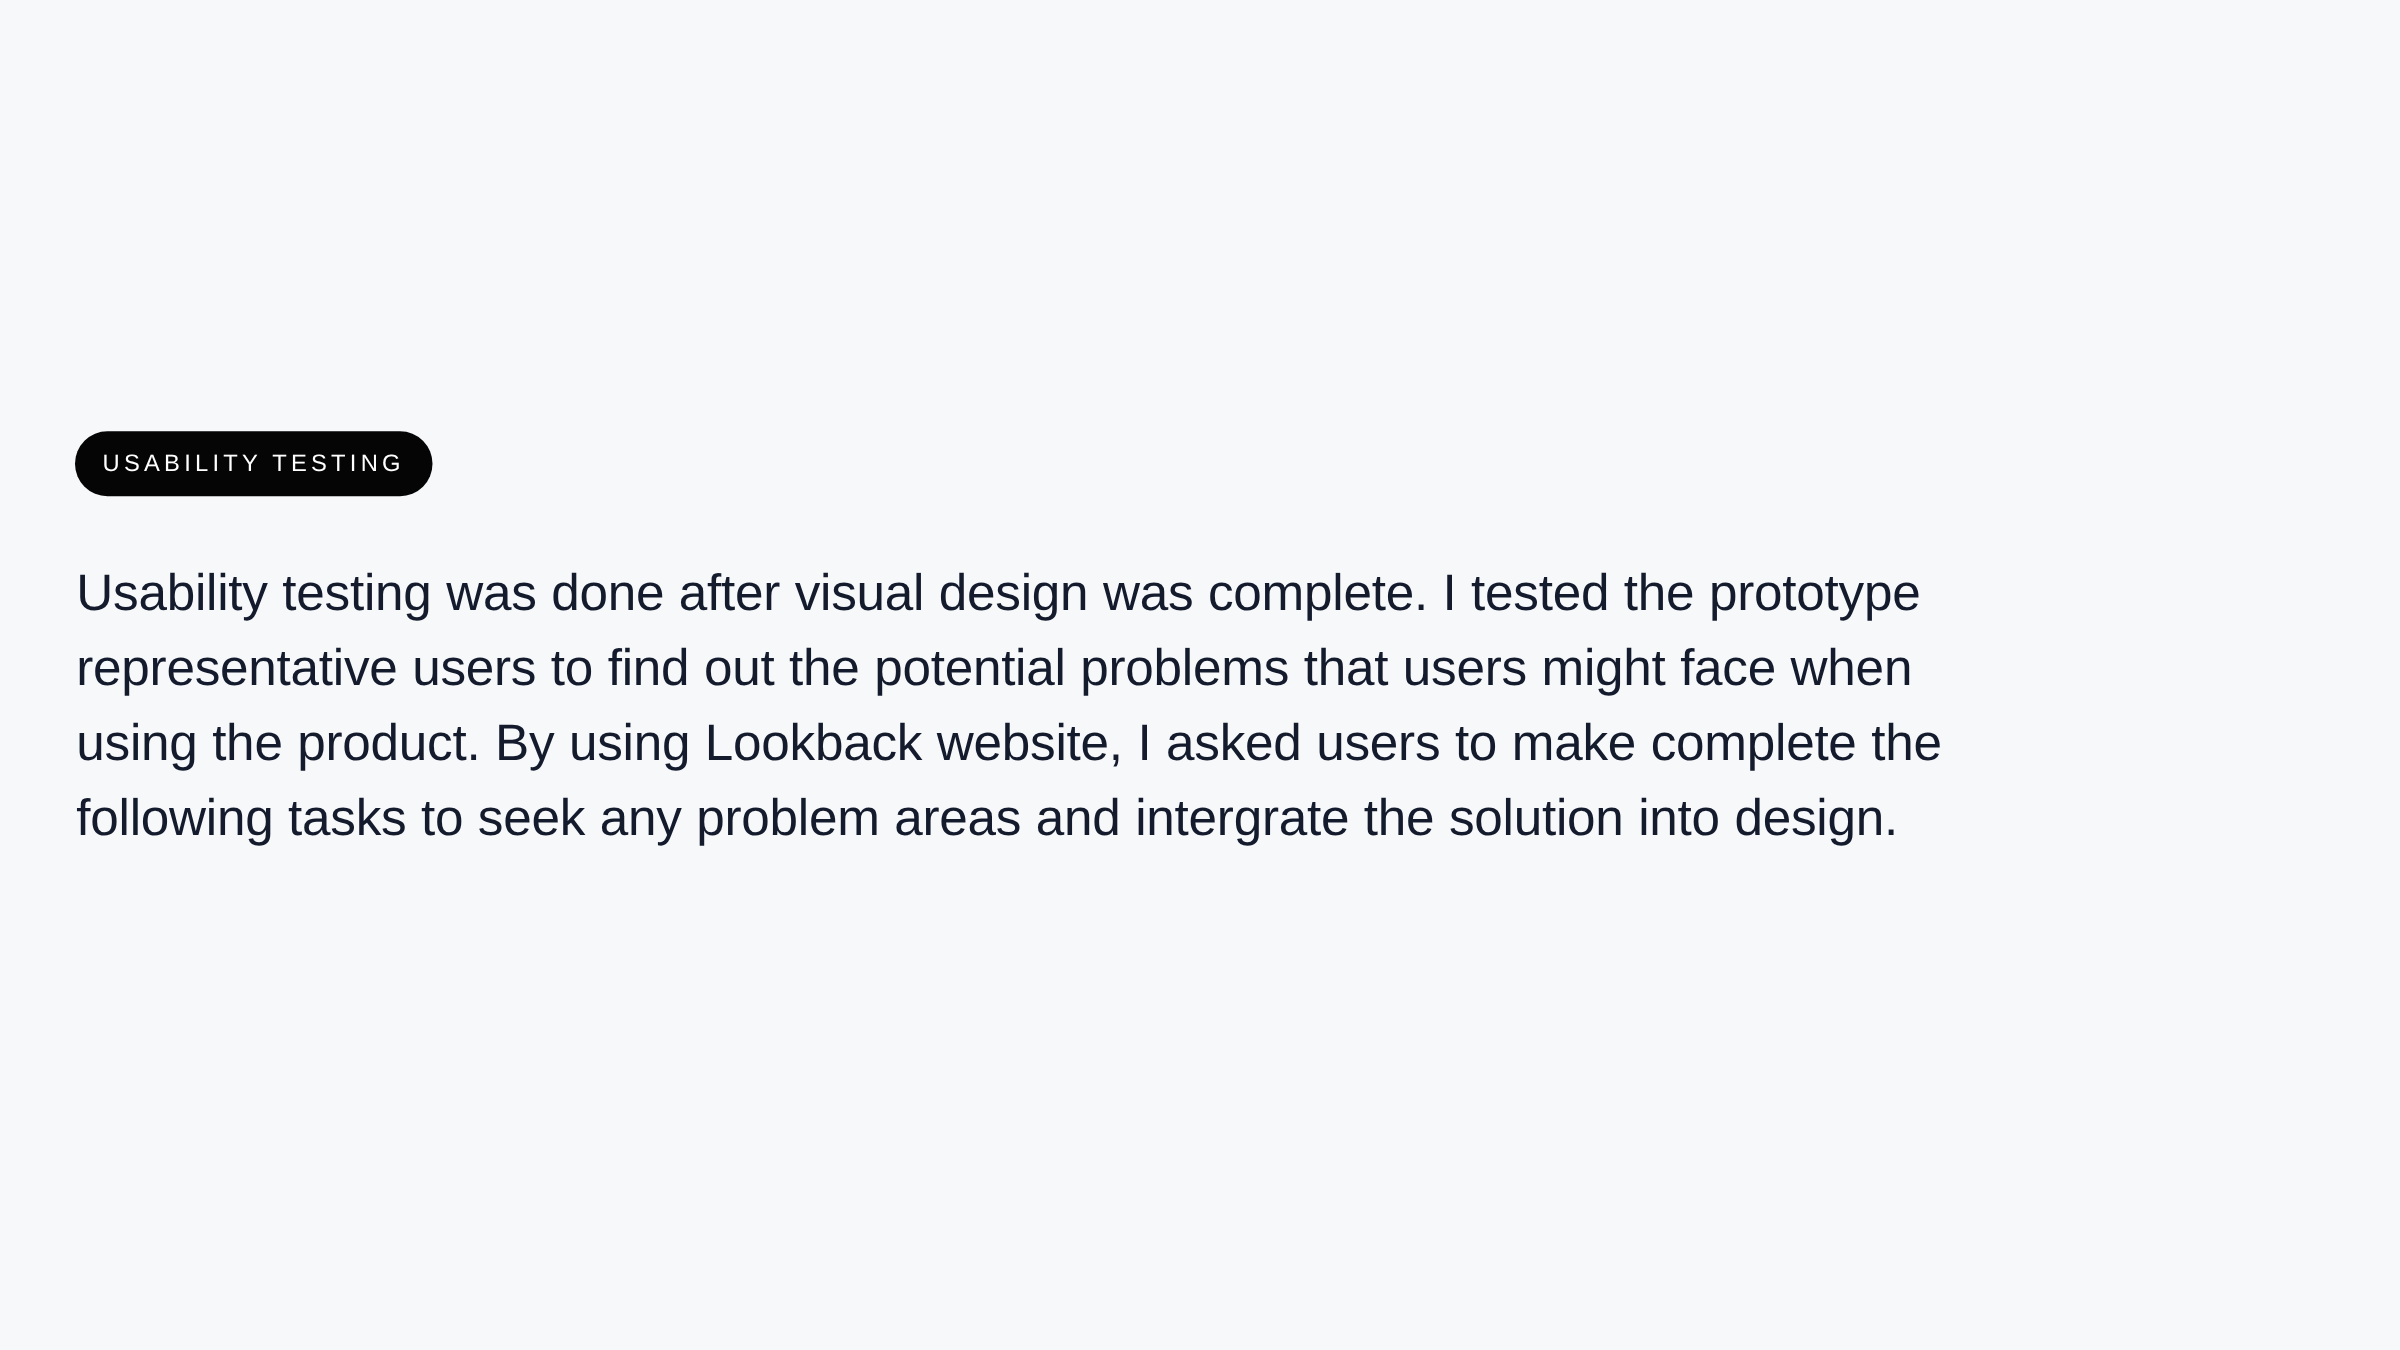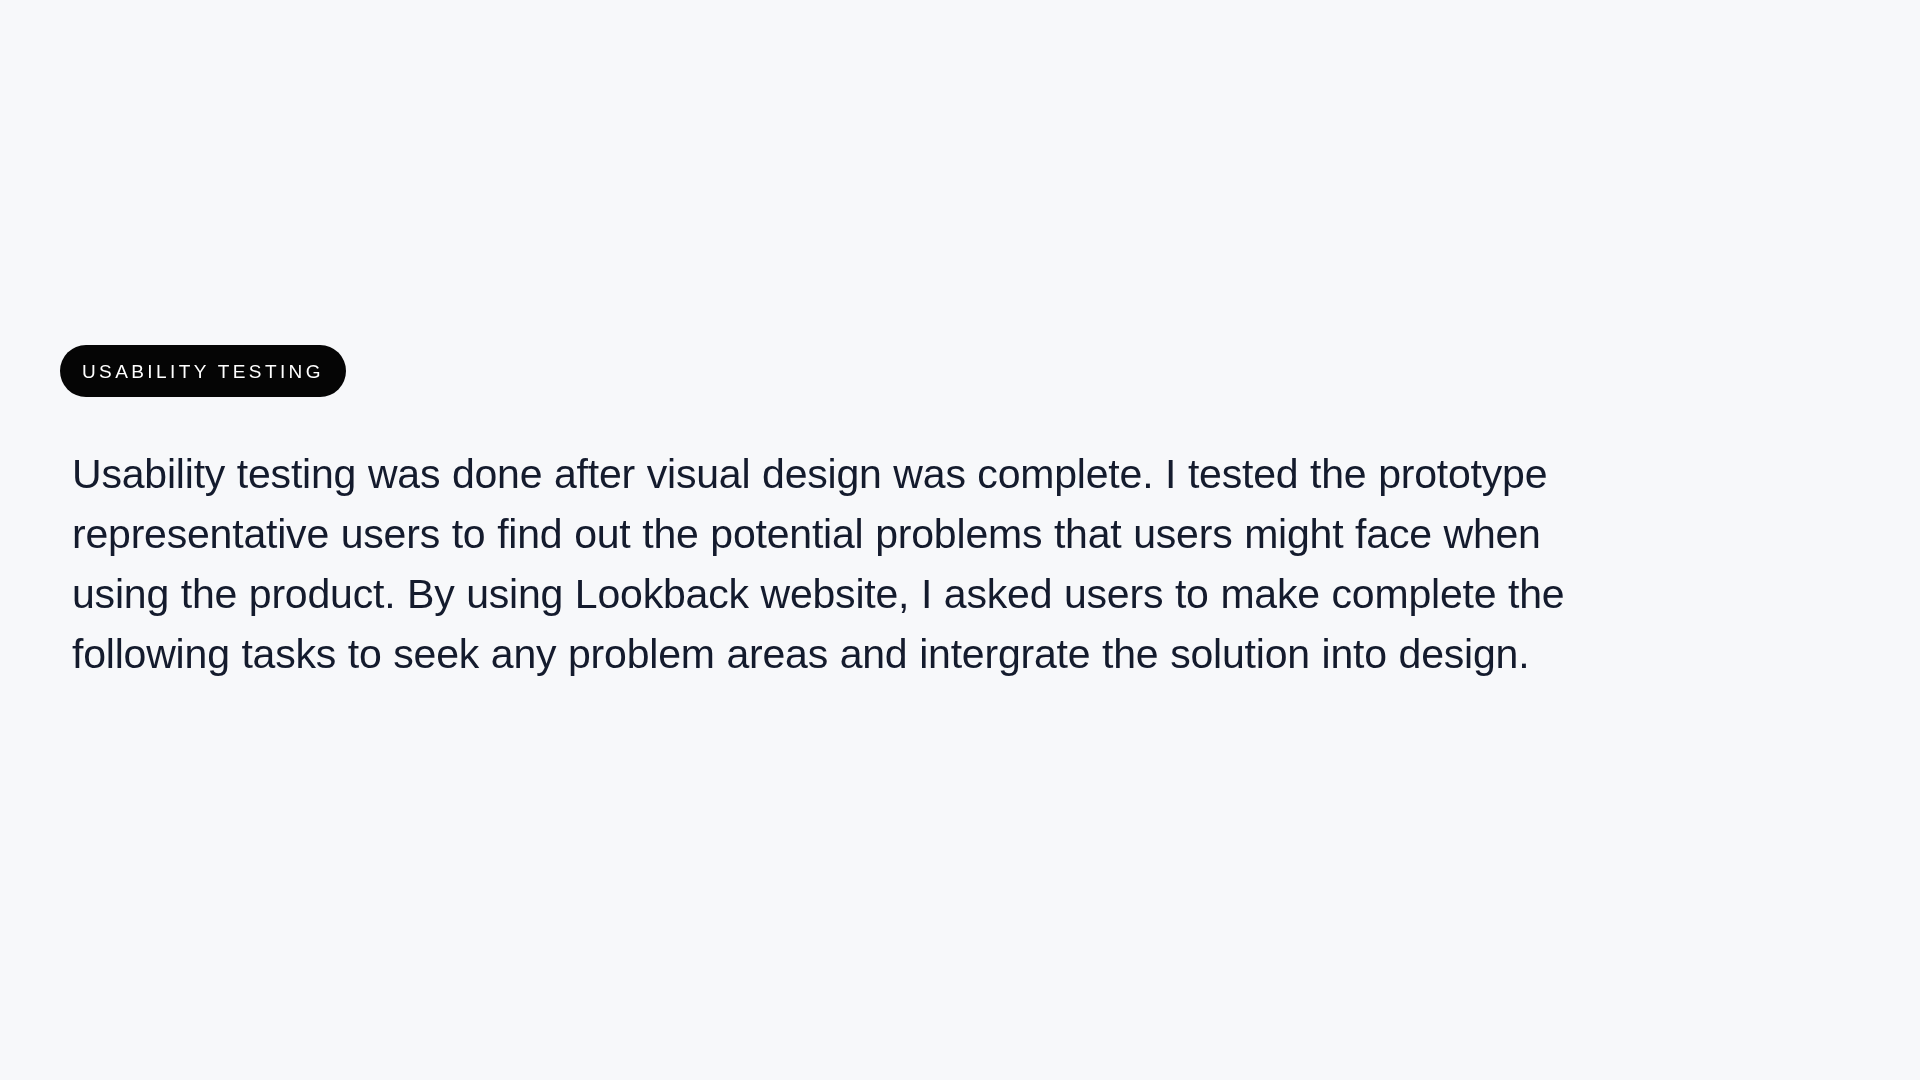--- a/index.html
+++ b/index.html
@@ -44,21 +44,21 @@
     font-family: "Liberation Sans", sans-serif;
     font-size: 19px;
     font-weight: 500;
     letter-spacing: 3.4px;
     line-height: 1;
     white-space: nowrap;
     text-transform: uppercase;
   }
 
   .body-copy {
-    margin: 12px;
+    margin: 1px;
     padding: 0;
     margin-top: 47px;
     max-width: 1540px;
     color: #141B2D;
     font-family: "Liberation Sans", sans-serif;
     font-size: 41px;
     font-weight: 400;
     line-height: 60px;
     letter-spacing: -0.2px;
     word-spacing: 0.5px;

